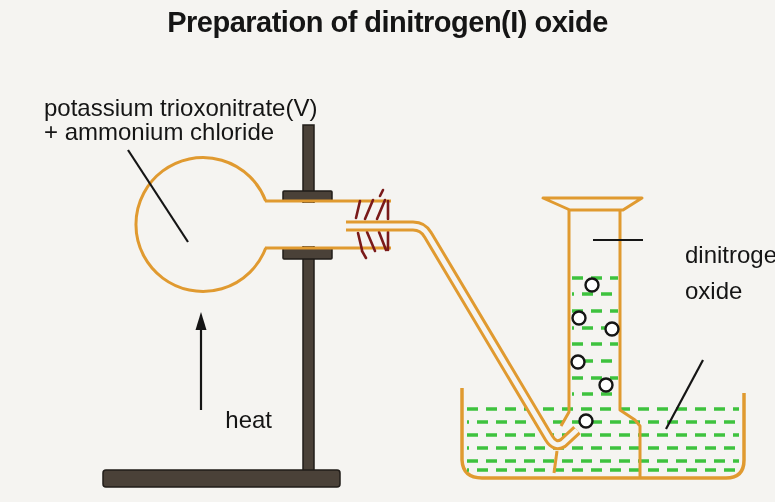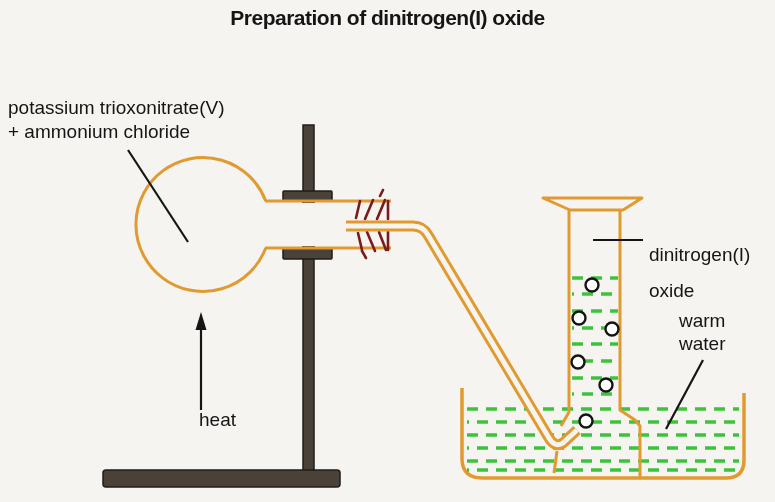--- a/index.html
+++ b/index.html
@@ -7,29 +7,30 @@
     position:relative;
     width:775px;height:502px;
     background:var(--bg,#f5f4f1);
     font-family:"Liberation Sans", sans-serif;
     overflow:hidden;
   }
   .stage svg{position:absolute;left:0;top:0;}
   .title{
     position:absolute;left:0;top:6px;width:775px;
     text-align:center;
-    font-size:21px;font-weight:700;
+    font-size:29px;font-weight:700;
     color:var(--ink,#151515);
     letter-spacing:-0.5px;
   }
   .label{
     position:absolute;
-    font-size:19px;line-height:24px;
+    font-size:24px;line-height:24px;
     color:var(--ink,#151515);
     white-space:pre-line;
+    margin-left:36px;
   }
   .label-reactants{left:8px;top:96px;}
   .label-heat{left:168px;top:408px;width:68px;text-align:right;}
   .label-gas{left:649px;top:237px;line-height:36px;}
   .label-water{left:679px;top:309px;line-height:23px;}
   .glass{stroke:var(--glass,#e09a30);fill:none;stroke-linecap:butt;stroke-linejoin:round;}
   .stand-part{fill:var(--stand,#4a4138);stroke:#211d19;stroke-width:1.5;}
   .hatch{stroke:var(--stopper,#7a1a1a);stroke-width:2.6;stroke-linecap:round;}
   .ink-line{stroke:var(--ink,#151515);stroke-width:2.2;}
   .bubble{fill:#ffffff;stroke:var(--ink,#151515);stroke-width:2.4;}
@@ -120,15 +121,13 @@
     <line class="ink-line" x1="593" y1="240" x2="643" y2="240"></line>
     <line class="ink-line" x1="703" y1="360" x2="666" y2="429"></line>
   </svg>
 
   <div class="title">Preparation of dinitrogen(I) oxide</div>
   <div class="label label-reactants">potassium trioxonitrate(V)
 + ammonium chloride</div>
   <div class="label label-heat">heat</div>
   <div class="label label-gas">dinitrogen(I)
 oxide</div>
-  <div class="label label-water">warm
-water</div>
 </div>
 
 </body></html>

